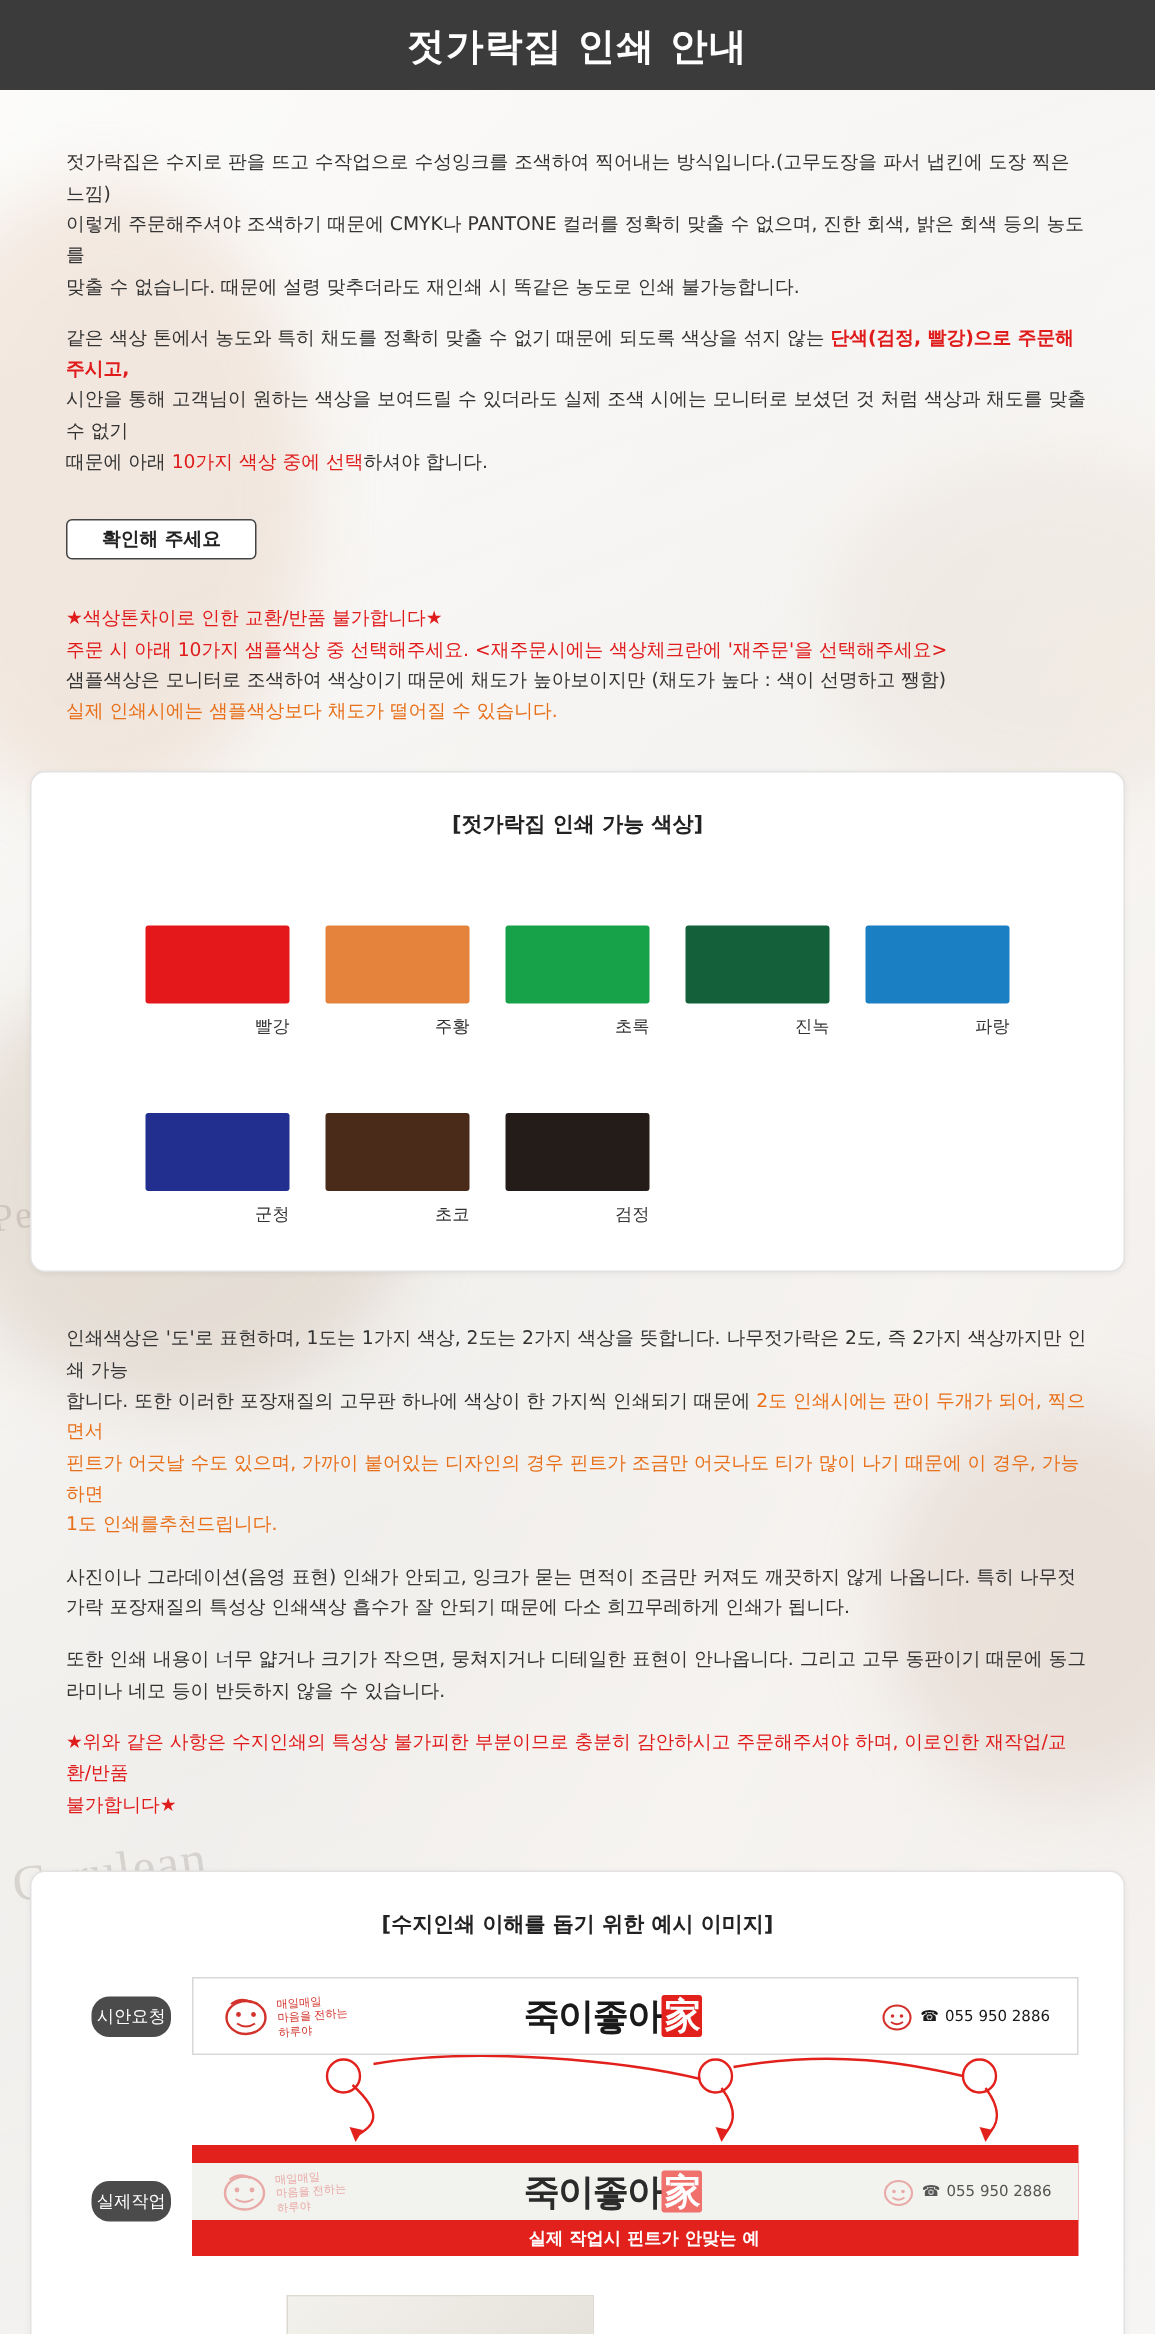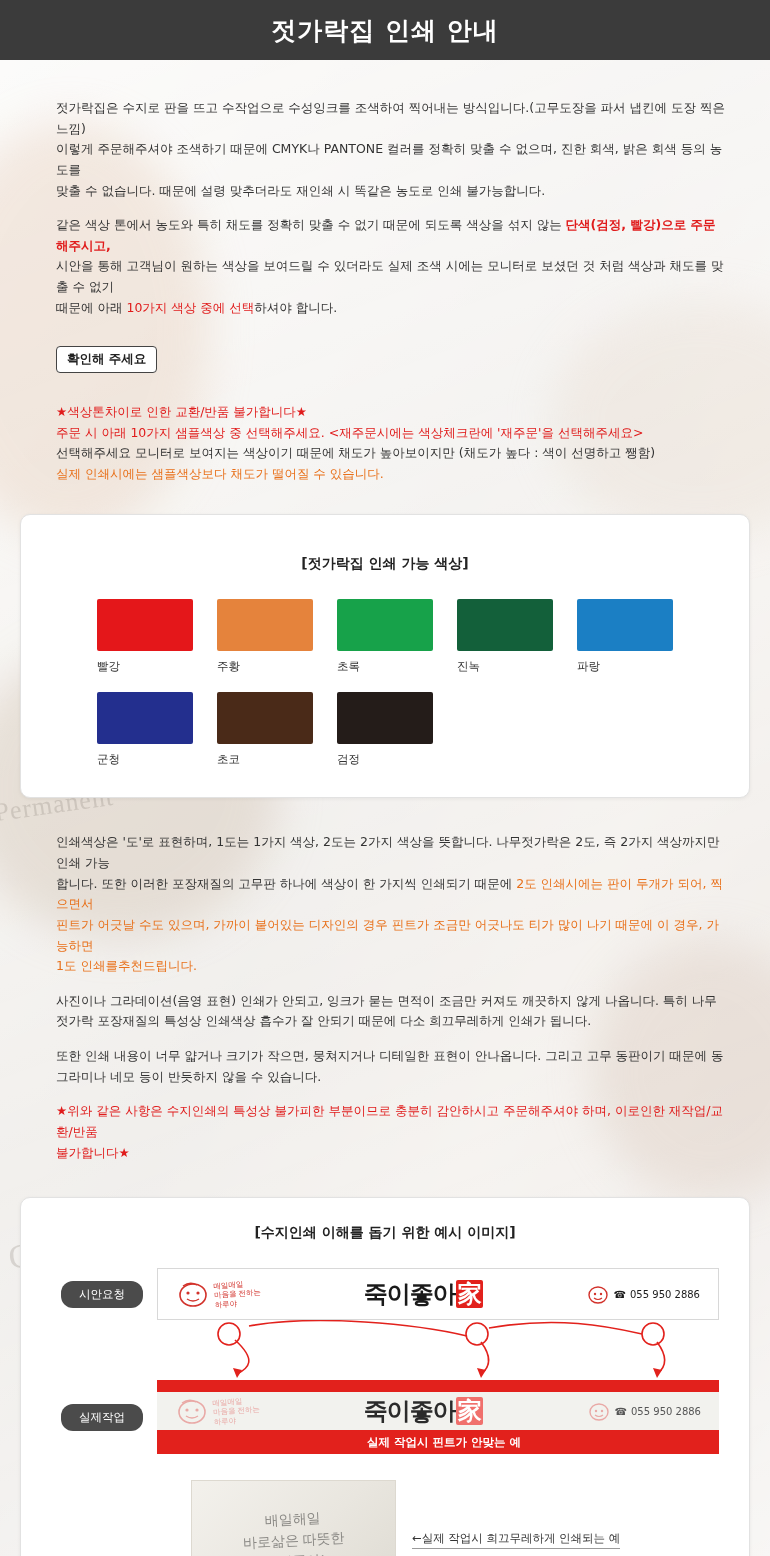--- a/index.html
+++ b/index.html
@@ -42,70 +42,70 @@
     justify-content: center;
     position: relative;
     z-index: 5;
   }
   .header-title {
     font-size: 25px;
     font-weight: bold;
     letter-spacing: 1px;
   }
 
-  .content { position: relative; z-index: 4; padding: 0 44px; margin-left: 12px; }
+  .content { position: relative; z-index: 4; padding: 0 44px; }
 
   p.para {
     margin: 0 0 14px 0;
     font-size: 12.5px;
     line-height: 1.65;
     color: #333333;
   }
   .mt24 { margin-top: 24px; }
   .red { color: #e01b1b; }
   .red-b { color: #e01b1b; font-weight: bold; }
   .orange { color: #e8701a; }
 
   .notice-badge {
     display: inline-block;
     border: 1px solid #444;
     background: #fff;
     border-radius: 4px;
-    padding: 4px 10px;
+    padding: 4px 23px;
     font-size: 12.5px;
     font-weight: bold;
     color: #222;
     margin-bottom: 8px;
   }
 
   
   .card {
     background: #ffffff;
     border: 1px solid #e2e2e2;
     border-radius: 10px;
     box-shadow: 0 1px 4px rgba(0,0,0,0.06);
-    padding: 40px 30px 30px;
+    padding: 26px 30px 30px;
     margin: 30px 20px 0 20px;
     position: relative;
     z-index: 4;
   }
   .card-title {
     text-align: center;
     font-size: 14px;
     font-weight: bold;
     color: #222;
     margin-bottom: 26px;
   }
   .swatch-grid {
     display: grid;
     grid-template-columns: repeat(5, 1fr);
     gap: 18px 24px;
     padding: 0 46px;
   }
-  .swatch-cell { text-align: left; }
+  .swatch-cell { text-align: right; margin-top: 32px; }
   .swatch-box {
     width: 100%;
     height: 52px;
     border-radius: 2px;
   }
   .swatch-label {
     margin-top: 8px;
     font-size: 11.5px;
     color: #333;
   }
@@ -124,21 +124,21 @@
   .example-title {
     text-align: center;
     font-size: 14px;
     font-weight: bold;
     color: #222;
     margin-bottom: 26px;
   }
   .row-tagged { display: flex; align-items: center; gap: 14px; margin-left: 10px; }
   .side-tag {
     flex: 0 0 auto;
-    width: 82px;
+    width: 53px;
     text-align: center;
     background: #4b4b4b;
     color: #fff;
     font-size: 11.5px;
     border-radius: 12px;
     padding: 6px 0;
   }
 
   .band-wrap { flex: 1 1 auto; position: relative; }
 
@@ -274,21 +274,21 @@
       <span>때문에 아래 </span><span class="red">10가지 색상 중에 선택</span><span>하셔야 합니다.</span>
     </p>
 
     
     <div style="height:14px;"></div>
     <div class="notice-badge">확인해 주세요</div>
     <p class="para">
       <br>
       <span class="red">★색상톤차이로 인한 교환/반품 불가합니다★</span><br>
       <span class="red">주문 시 아래 10가지 샘플색상 중 선택해주세요. &lt;재주문시에는 색상체크란에 '재주문'을 선택해주세요&gt;</span><br>
-      <span>선택해주세요 모니터로 보여지는 색상이기 때문에 채도가 높아보이지만 (채도가 높다 : 색이 선명하고 쨍함)</span><br>
+      <span>샘플색상은 모니터로 조색하여 색상이기 때문에 채도가 높아보이지만 (채도가 높다 : 색이 선명하고 쨍함)</span><br>
       <span class="orange">실제 인쇄시에는 샘플색상보다 채도가 떨어질 수 있습니다.</span>
     </p>
   </div>
 
   <div class="card">
     <div class="card-title">[젓가락집 인쇄 가능 색상]</div>
     <div class="swatch-grid">
       <div class="swatch-cell">
         <div class="swatch-box" style="background:#E4171A"></div>
         <div class="swatch-label">빨강</div>

